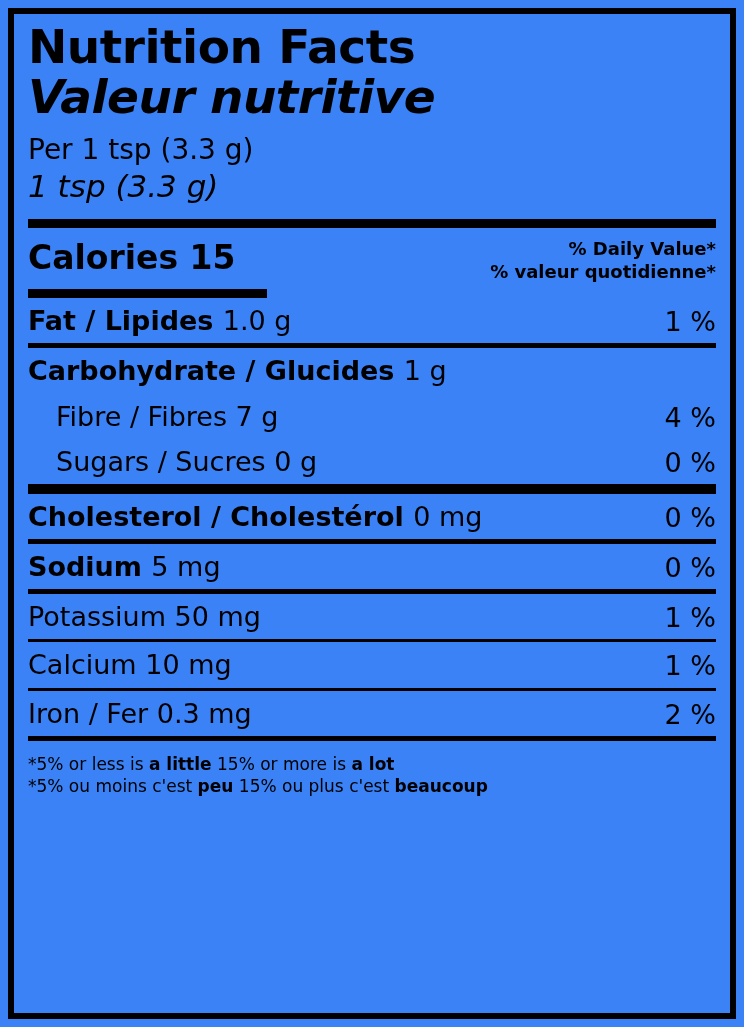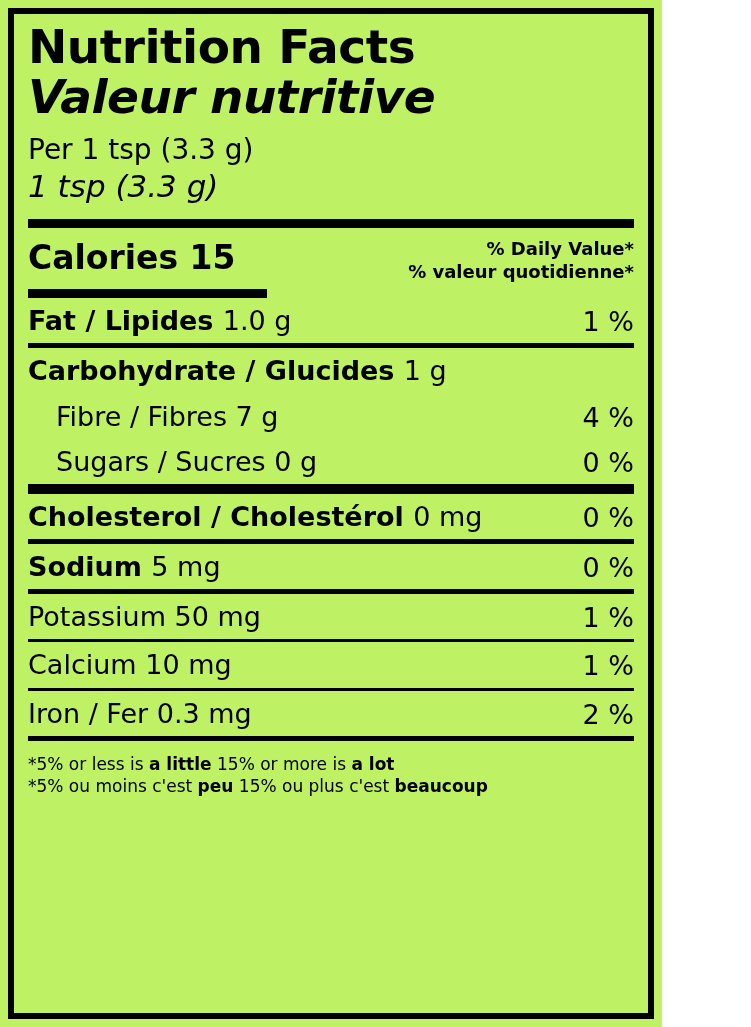--- a/index.html
+++ b/index.html
@@ -6,24 +6,24 @@
     margin: 0;
     padding: 0;
     background: #ffffff;
   }
   body {
     font-family: "DejaVu Sans", sans-serif;
     color: #000000;
   }
   .label {
     position: relative;
-    width: 662px;
+    width: 744px;
     height: 1027px;
     box-sizing: border-box;
-    background: #bef264;
+    background: #3b82f6;
   }
   .label-border {
     position: absolute;
     left: 8px;
     top: 8px;
     right: 8px;
     bottom: 8px;
     border: 6px solid #000000;
     box-sizing: border-box;
   }

